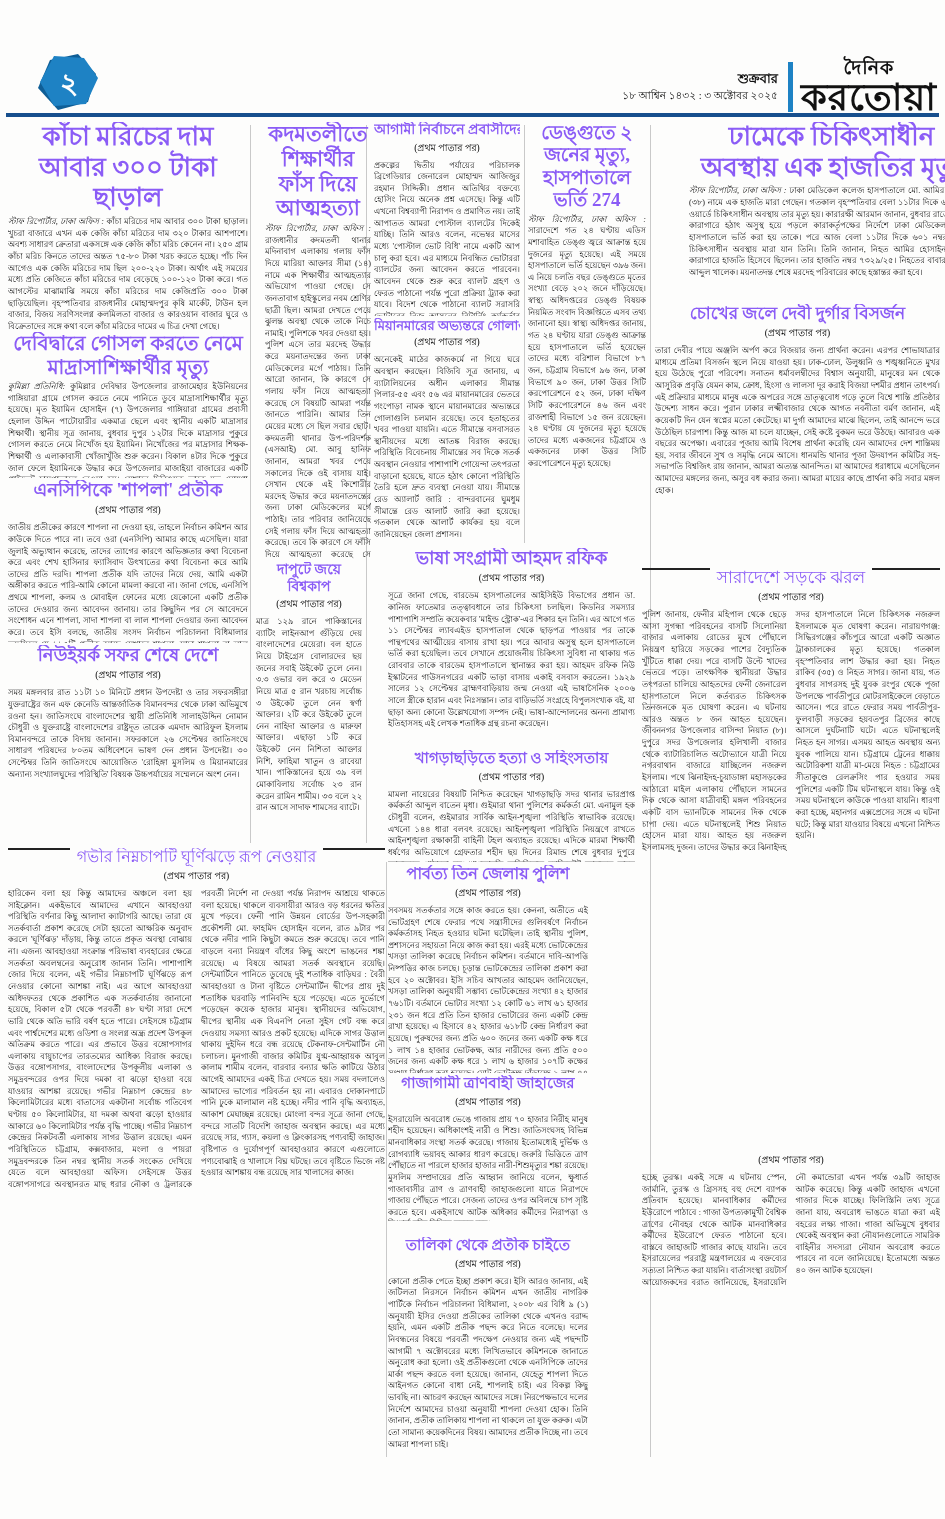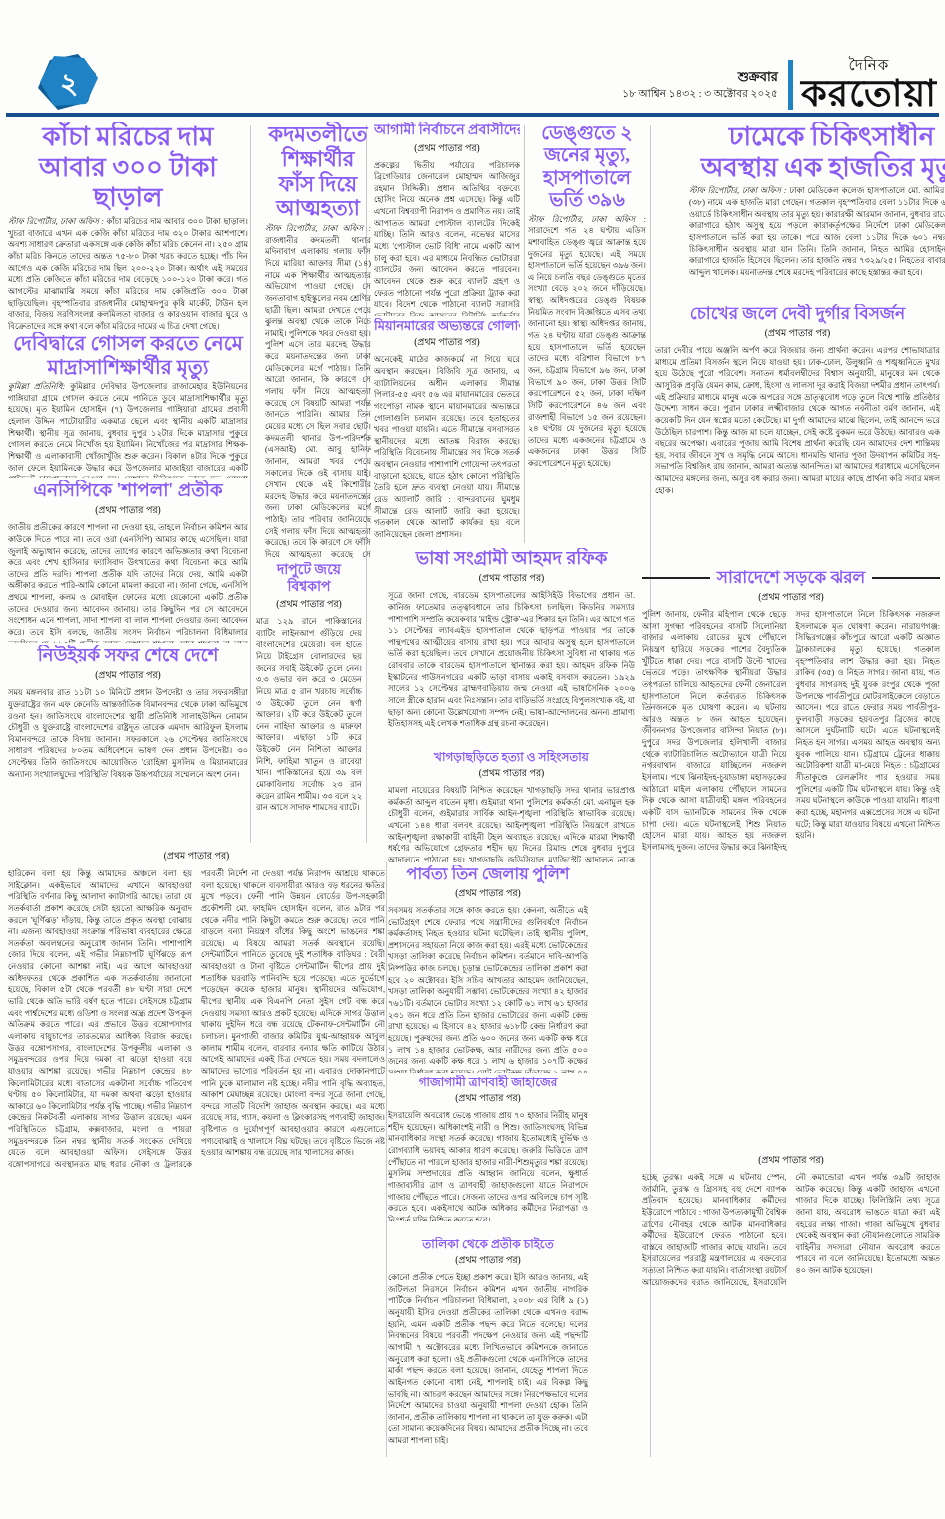--- a/index.html
+++ b/index.html
@@ -7,36 +7,36 @@
         font-family:"Liberation Serif","DejaVu Serif",serif;color:#111;}
   
   .hdr{position:absolute;left:0;top:0;width:945px;height:118px;}
   .hexwrap{position:absolute;left:26px;top:52px;width:84px;height:62px;}
   .hdr-right{position:absolute;right:8px;top:58px;display:flex;align-items:center;}
   .dateblock{text-align:right;padding-right:8px;}
   .weekday{font-weight:bold;font-size:13px;line-height:1.3;font-family:Liberation Serif, serif;}
   .dateline{font-size:10.5px;line-height:1.5;}
   .vbar{width:5px;height:50px;margin:0 8px 0 2px;}
   .mast{ text-align:center;line-height:1;}
-  .mast-top{font-weight:normal;font-size:15px;letter-spacing:1px;}
+  .mast-top{font-weight:bold;font-size:19px;letter-spacing:1px;}
   .mast-main{font-weight:900;font-size:37px;letter-spacing:1px;margin-top:2px;
              font-family:"Liberation Sans","DejaVu Sans",sans-serif;}
   .toprule{position:absolute;left:6px;top:113px;width:933px;height:4px;}
   
   .art{position:absolute;overflow:hidden;}
   .hl{font-weight:bold;text-align:center;line-height:1.18;color:#8b5cf6;margin:0 0 2px 0;}
   .nowrap{white-space:nowrap;}
   .s26{font-size:26px}.s21{font-size:21px}.s20{font-size:20px}.s19{font-size:19px}
-  .s18{font-size:18px}.s17{font-size:17px}.s16{font-size:16px}.s15{font-size:12px}
+  .s18{font-size:18px}.s17{font-size:17px}.s16{font-size:16px}.s15{font-size:15px}
   .s14{font-size:14px}.s13{font-size:13px}
   .cont{text-align:center;font-size:9.5px;margin:1px 0 4px 0;color:#000;}
   .bd{font-size:8.2px;line-height:1.42;text-align:justify;margin:0;color:#151515;}
   .bd .by{font-weight:normal;font-style:italic;}
   .cols2{column-count:2;column-gap:9px;}
-  .hrule{display:flex;align-items:center;gap:7px;font-weight:bold;margin:0 0 2px 0;}
+  .hrule{display:flex;align-items:flex-start;gap:7px;font-weight:normal;margin:0 0 2px 0;}
   .hrule::before,.hrule::after{content:"";flex:1;border-top:2px solid #222;}
   .hrule span{white-space:nowrap;}
   .vline{position:absolute;width:1px;background:#c9c9c9;}
 </style>
 </head>
 <body>
 
 <div class="page">
 
   <header class="hdr">
@@ -83,21 +83,21 @@
     <p class="bd"><span>প্রকল্পের দ্বিতীয় পর্যায়ের পরিচালক ব্রিগেডিয়ার জেনারেল মোহাম্মদ আজিজুর রহমান সিদ্দিকী। প্রধান অতিথির বক্তব্যে হোসিং নিয়ে অনেক প্রশ্ন এসেছে। কিন্তু এটি এখনো বিশ্বব্যাপী নিরাপদ ও প্রমাণিত নয়। তাই আপাতত আমরা পোস্টাল ব্যালটের দিকেই যাচ্ছি। তিনি আরও বলেন, নভেম্বর মাসের মধ্যে 'পোস্টাল ভোট বিধি' নামে একটি আপ চালু করা হবে। এর মাধ্যমে নিবন্ধিত ভোটাররা ব্যালটের জন্য আবেদন করতে পারবেন। আবেদন থেকে শুরু করে ব্যালট গ্রহণ ও ফেরত পাঠানো পর্যন্ত পুরো প্রক্রিয়া ট্র্যাক করা যাবে। বিদেশ থেকে পাঠানো ব্যালট সরাসরি ভোটারের নিজ আসনের রিটার্নিং কর্মকর্তার কাছে পৌঁছাবে। সভায় স্থানীয় প্রবাসী কমিউনিটির প্রতিনিধিরাও অংশ নেন।</span></p>
   </article>
 
   <article class="art" style="left:374px;top:318px;width:146px;height:226px;">
     <h1 class="hl s13 nowrap">মিয়ানমারের অভ্যন্তরে গোলাগুলি</h1>
     <div class="cont">(প্রথম পাতার পর)</div>
     <p class="bd"><span>অনেকেই মাঠের কাজকর্মে না গিয়ে ঘরে অবস্থান করছেন। বিজিবি সূত্র জানায়, এ ব্যাটালিয়নের অধীন এলাকার সীমান্ত পিলার-৫৫ এবং ৫৬ এর মায়ানমারের ভেতরে গংপোড়া নামক স্থানে মায়ানমারের অভ্যন্তরে গোলাগুলি চলমান রয়েছে। তবে হতাহতের খবর পাওয়া যায়নি। এতে সীমান্তে বসবাসরত স্থানীয়দের মধ্যে আতঙ্ক বিরাজ করছে। পরিস্থিতি বিবেচনায় সীমান্তের সব দিকে সতর্ক অবস্থান নেওয়ার পাশাপাশি গোয়েন্দা তৎপরতা বাড়ানো হয়েছে, যাতে হঠাৎ কোনো পরিস্থিতি তৈরি হলে দ্রুত ব্যবস্থা নেওয়া যায়। সীমান্তে রেড অ্যালার্ট জারি : বান্দরবানের ঘুমধুম সীমান্তে রেড আলার্ট জারি করা হয়েছে। গতকাল থেকে আলার্ট কার্যকর হয় বলে জানিয়েছেন জেলা প্রশাসন।</span></p>
   </article>
 
   <article class="art" style="left:528px;top:122px;width:118px;height:422px;">
-    <h1 class="hl s19">ডেঙ্গুতে ২ জনের মৃত্যু, হাসপাতালে ভর্তি ৩৯৬</h1>
+    <h1 class="hl s19">ডেঙ্গুতে ২ জনের মৃত্যু, হাসপাতালে ভর্তি 274</h1>
     <p class="bd"><span class="by">স্টাফ রিপোর্টার, ঢাকা অফিস :</span> <span>সারাদেশে গত ২৪ ঘণ্টায় এডিস মশাবাহিত ডেঙ্গু জ্বরে আক্রান্ত হয়ে দুজনের মৃত্যু হয়েছে। এই সময়ে হাসপাতালে ভর্তি হয়েছেন ৩৯৬ জন। এ নিয়ে চলতি বছর ডেঙ্গুতে মৃতের সংখ্যা বেড়ে ২০২ জনে দাঁড়িয়েছে। স্বাস্থ্য অধিদপ্তরের ডেঙ্গু বিষয়ক নিয়মিত সংবাদ বিজ্ঞপ্তিতে এসব তথ্য জানানো হয়। স্বাস্থ্য অধিদপ্তর জানায়, গত ২৪ ঘণ্টায় যারা ডেঙ্গু আক্রান্ত হয়ে হাসপাতালে ভর্তি হয়েছেন তাদের মধ্যে বরিশাল বিভাগে ৮৭ জন, চট্টগ্রাম বিভাগে ৯৬ জন, ঢাকা বিভাগে ৯০ জন, ঢাকা উত্তর সিটি করপোরেশনে ৫২ জন, ঢাকা দক্ষিণ সিটি করপোরেশনে ৪৬ জন এবং রাজশাহী বিভাগে ১৫ জন রয়েছেন। ২৪ ঘণ্টায় যে দুজনের মৃত্যু হয়েছে তাদের মধ্যে একজনের চট্টগ্রামে ও একজনের ঢাকা উত্তর সিটি করপোরেশনে মৃত্যু হয়েছে।</span></p>
   </article>
 
   <article class="art" style="left:689px;top:122px;width:285px;height:180px;">
     <h1 class="hl s26">ঢামেকে চিকিৎসাধীন অবস্থায় এক হাজতির মৃত্যু</h1>
     <p class="bd"><span class="by">স্টাফ রিপোর্টার, ঢাকা অফিস :</span> <span>ঢাকা মেডিকেল কলেজ হাসপাতালে মো. আমির হোসাইন (৩৮) নামে এক হাজতি মারা গেছেন। গতকাল বৃহস্পতিবার বেলা ১১টার দিকে ৬০১ নম্বর ওয়ার্ডে চিকিৎসাধীন অবস্থায় তার মৃত্যু হয়। কারারক্ষী আরমান জানান, বুধবার রাতে কেন্দ্রীয় কারাগারে হঠাৎ অসুস্থ হয়ে পড়লে কারাকর্তৃপক্ষের নির্দেশে ঢাকা মেডিকেল কলেজ হাসপাতালে ভর্তি করা হয় তাকে। পরে আজ বেলা ১১টার দিকে ৬০১ নম্বর ওয়ার্ডে চিকিৎসাধীন অবস্থায় মারা যান তিনি। তিনি জানান, নিহত আমির হোসাইন কেন্দ্রীয় কারাগারে হাজতি হিসেবে ছিলেন। তার হাজতি নম্বর ৭৩২৯/২৫। নিহতের বাবার নাম মৃত আব্দুল খালেক। ময়নাতদন্ত শেষে মরদেহ পরিবারের কাছে হস্তান্তর করা হবে।</span></p>
   </article>
 
   <article class="art" style="left:655px;top:304px;width:285px;height:262px;">
     <h1 class="hl s17">চোখের জলে দেবী দুর্গার বিসর্জন</h1>
@@ -148,20 +148,23 @@
 
   <article class="art" style="left:642px;top:568px;width:298px;height:582px;">
     <h1 class="hl s17 hrule">
         <span>সারাদেশে সড়কে ঝরল</span>
       </h1>
     <div class="cont">(প্রথম পাতার পর)</div>
     <p class="bd cols2"><span>পুলিশ জানায়, ফেনীর মহিপাল থেকে ছেড়ে আসা সুগন্ধা পরিবহনের বাসটি সিলোনিয়া বাজার এলাকায় রোডের মুখে পৌঁছালে নিয়ন্ত্রণ হারিয়ে সড়কের পাশের বৈদ্যুতিক খুঁটিতে ধাক্কা দেয়। পরে বাসটি উল্টে খাদের ভেতরে পড়ে। তাৎক্ষণিক স্থানীয়রা উদ্ধার তৎপরতা চালিয়ে আহতদের ফেনী জেনারেল হাসপাতালে নিলে কর্তব্যরত চিকিৎসক তিনজনকে মৃত ঘোষণা করেন। এ ঘটনায় আরও অন্তত ৮ জন আহত হয়েছেন। জীবননগর উপজেলার বাসিন্দা নিয়াত (৮)। দুপুরে সদর উপজেলার হলিখালী বাজার থেকে ব্যাটারিচালিত অটোভ্যানে যাত্রী নিয়ে নগরবাথান বাজারে যাচ্ছিলেন নজরুল ইসলাম। পথে ঝিনাইদহ-চুয়াডাঙ্গা মহাসড়কের আঠারো মাইল এলাকায় পৌঁছালে সামনের দিক থেকে আসা যাত্রীবাহী মঙ্গল পরিবহনের একটি বাস ভ্যানটিকে সামনের দিক থেকে চাপা দেয়। এতে ঘটনাস্থলেই শিশু নিয়াত হোসেন মারা যায়। আহত হয় নজরুল ইসলামসহ দুজন। তাদের উদ্ধার করে ঝিনাইদহ সদর হাসপাতালে নিলে চিকিৎসক নজরুল ইসলামকে মৃত ঘোষণা করেন। নারায়ণগঞ্জ: সিদ্ধিরগঞ্জের কাঁচপুরে আরো একটি অজ্ঞাত ট্রাকচালকের মৃত্যু হয়েছে। গতকাল বৃহস্পতিবার লাশ উদ্ধার করা হয়। নিহত রাকিব (৩৫) ও নিহত সাগর। জানা যায়, গত বুধবার সাগরসহ দুই যুবক রংপুর থেকে পূজা উপলক্ষে পার্বতীপুরে মোটরসাইকেলে বেড়াতে আসেন। পরে রাতে ফেরার সময় পার্বতীপুর-ফুলবাড়ী সড়কের হয়বতপুর ব্রিজের কাছে আসলে দুর্ঘটনাটি ঘটে। এতে ঘটনাস্থলেই নিহত হন সাগর। এসময় আহত অবস্থায় অন্য যুবক পালিয়ে যান। চট্টগ্রামে ট্রেনের ধাক্কায় অটোরিকশা যাত্রী মা-মেয়ে নিহত : চট্টগ্রামের সীতাকুণ্ডে রেলক্রসিং পার হওয়ার সময় পুলিশের একটি টিম ঘটনাস্থলে যায়। কিন্তু ওই সময় ঘটনাস্থলে কাউকে পাওয়া যায়নি। ধারণা করা হচ্ছে, মহানগর এক্সপ্রেসের সঙ্গে এ ঘটনা ঘটে; কিন্তু মারা যাওয়ার বিষয়ে এখনো নিশ্চিত হয়নি।</span></p>
   </article>
 
   <article class="art" style="left:8px;top:848px;width:377px;height:610px;">
+    <h1 class="hl s16 hrule">
+        <span>গভীর নিম্নচাপটি ঘূর্ণিঝড়ে রূপ নেওয়ার</span>
+      </h1>
     <div class="cont">(প্রথম পাতার পর)</div>
     <p class="bd cols2"><span>হারিকেন বলা হয় কিন্তু আমাদের অঞ্চলে বলা হয় সাইক্লোন। একইভাবে আমাদের এখানে আবহাওয়া পরিস্থিতি বর্ণনার কিছু আলাদা ক্যাটাগরি আছে। তারা যে সতর্কবার্তা প্রকাশ করেছে সেটা হয়তো আক্ষরিক অনুবাদ করলে 'ঘূর্ণিঝড়' দাঁড়ায়, কিন্তু তাতে প্রকৃত অবস্থা বোঝায় না। এজন্য আবহাওয়া সংক্রান্ত পরিভাষা ব্যবহারের ক্ষেত্রে সতর্কতা অবলম্বনের অনুরোধ জানান তিনি। পাশাপাশি জোর দিয়ে বলেন, এই গভীর নিম্নচাপটি ঘূর্ণিঝড়ে রূপ নেওয়ার কোনো আশঙ্কা নাই। এর আগে আবহাওয়া অধিদফতর থেকে প্রকাশিত এক সতর্কবার্তায় জানানো হয়েছে, বিকাল ৫টা থেকে পরবর্তী ৪৮ ঘণ্টা সারা দেশে ভারি থেকে অতি ভারি বর্ষণ হতে পারে। সেইসঙ্গে চট্টগ্রাম এবং পার্শ্বদেশের মধ্যে ওডিশা ও সংলগ্ন অন্ধ্র প্রদেশ উপকূল অতিক্রম করতে পারে। এর প্রভাবে উত্তর বঙ্গোপসাগর এলাকায় বায়ুচাপের তারতম্যের আধিক্য বিরাজ করছে। উত্তর বঙ্গোপসাগর, বাংলাদেশের উপকূলীয় এলাকা ও সমুদ্রবন্দরের ওপর দিয়ে দমকা বা ঝড়ো হাওয়া বয়ে যাওয়ার আশঙ্কা রয়েছে। গভীর নিম্নচাপ কেন্দ্রের ৪৮ কিলোমিটারের মধ্যে বাতাসের একটানা সর্বোচ্চ গতিবেগ ঘণ্টায় ৫০ কিলোমিটার, যা দমকা অথবা ঝড়ো হাওয়ার আকারে ৬০ কিলোমিটার পর্যন্ত বৃদ্ধি পাচ্ছে। গভীর নিম্নচাপ কেন্দ্রের নিকটবর্তী এলাকায় সাগর উত্তাল রয়েছে। এমন পরিস্থিতিতে চট্টগ্রাম, কক্সবাজার, মংলা ও পায়রা সমুদ্রবন্দরকে তিন নম্বর স্থানীয় সতর্ক সংকেত দেখিয়ে যেতে বলে আবহাওয়া অফিস। সেইসঙ্গে উত্তর বঙ্গোপসাগরে অবস্থানরত মাছ ধরার নৌকা ও ট্রলারকে পরবর্তী নির্দেশ না দেওয়া পর্যন্ত নিরাপদ আশ্রয়ে থাকতে বলা হয়েছে। থাকলে ব্যবসায়ীরা আরও বড় ধরনের ক্ষতির মুখে পড়বে। ফেনী পানি উন্নয়ন বোর্ডের উপ-সহকারী প্রকৌশলী মো. ফাহমিদ হোসাইন বলেন, রাত ৯টার পর থেকে নদীর পানি কিছুটা কমতে শুরু করেছে। তবে পানি বাড়লে বন্যা নিয়ন্ত্রণ বাঁধের কিছু অংশে ভাঙনের শঙ্কা রয়েছে। এ বিষয়ে আমরা সতর্ক অবস্থানে রয়েছি। সেন্টমার্টিনে পানিতে ডুবেছে দুই শতাধিক বাড়িঘর : বৈরী আবহাওয়া ও টানা বৃষ্টিতে সেন্টমার্টিন দ্বীপের প্রায় দুই শতাধিক ঘরবাড়ি পানিবন্দি হয়ে পড়েছে। এতে দুর্ভোগে পড়েছেন কয়েক হাজার মানুষ। স্থানীয়দের অভিযোগ, দ্বীপের স্থানীয় এক বিএনপি নেতা সুইস গেট বন্ধ করে দেওয়ায় সমস্যা আরও প্রকট হয়েছে। এদিকে সাগর উত্তাল থাকায় দুইদিন ধরে বন্ধ রয়েছে টেকনাফ-সেন্টমার্টিন নৌ চলাচল। মুনগাজী বাজার কমিটির যুগ্ম-আহ্বায়ক আবুল কালাম শামীম বলেন, বারবার বন্যার ক্ষতি কাটিয়ে উঠার আগেই আমাদের একই চিত্র দেখতে হয়। সময় বদলালেও আমাদের ভাগ্যের পরিবর্তন হয় না। এবারও দোকানপাটে পানি ঢুকে মালামাল নষ্ট হচ্ছে। নদীর পানি বৃদ্ধি অব্যাহত, আকাশ মেঘাচ্ছন্ন রয়েছে। মোংলা বন্দর সূত্রে জানা গেছে, বন্দরে সাতটি বিদেশি জাহাজ অবস্থান করছে। এর মধ্যে রয়েছে সার, গ্যাস, কয়লা ও ক্লিংকারসহ পণ্যবাহী জাহাজ। বৃষ্টিপাত ও দুর্যোগপূর্ণ আবহাওয়ার কারণে এগুলোতে পণ্যবোঝাই ও খালাসে বিঘ্ন ঘটছে। তবে বৃষ্টিতে ভিজে নষ্ট হওয়ার আশঙ্কায় বন্ধ রয়েছে সার খালাসের কাজ।</span></p>
   </article>
 
   <article class="art" style="left:388px;top:1075px;width:200px;height:146px;">
     <h1 class="hl s15">গাজাগামী ত্রাণবাহী জাহাজের</h1>
     <div class="cont">(প্রথম পাতার পর)</div>
     <p class="bd"><span>ইসরায়েলি অবরোধ ভেঙে গাজায় প্রায় ৭০ হাজার নিরীহ মানুষ শহীদ হয়েছেন। অধিকাংশই নারী ও শিশু। জাতিসংঘসহ বিভিন্ন মানবাধিকার সংস্থা সতর্ক করেছে। গাজায় ইতোমধ্যেই দুর্ভিক্ষ ও রোগব্যাধি ভয়াবহ আকার ধারণ করেছে। জরুরি ভিত্তিতে ত্রাণ পৌঁছাতে না পারলে হাজার হাজার নারী-শিশুমৃত্যুর শঙ্কা রয়েছে। মুসলিম সম্প্রদায়ের প্রতি আহ্বান জানিয়ে বলেন, ক্ষুধার্ত গাজাবাসীর ত্রাণ ও ত্রাণবাহী জাহাজগুলো যাতে নিরাপদে গাজায় পৌঁছতে পারে। সেজন্য তাদের ওপর অবিলম্বে চাপ সৃষ্টি করতে হবে। একইসাথে আটক অধিকার কর্মীদের নিরাপত্তা ও নিঃশর্ত মুক্তি নিশ্চিত করতে হবে।</span></p>
   </article>
 

